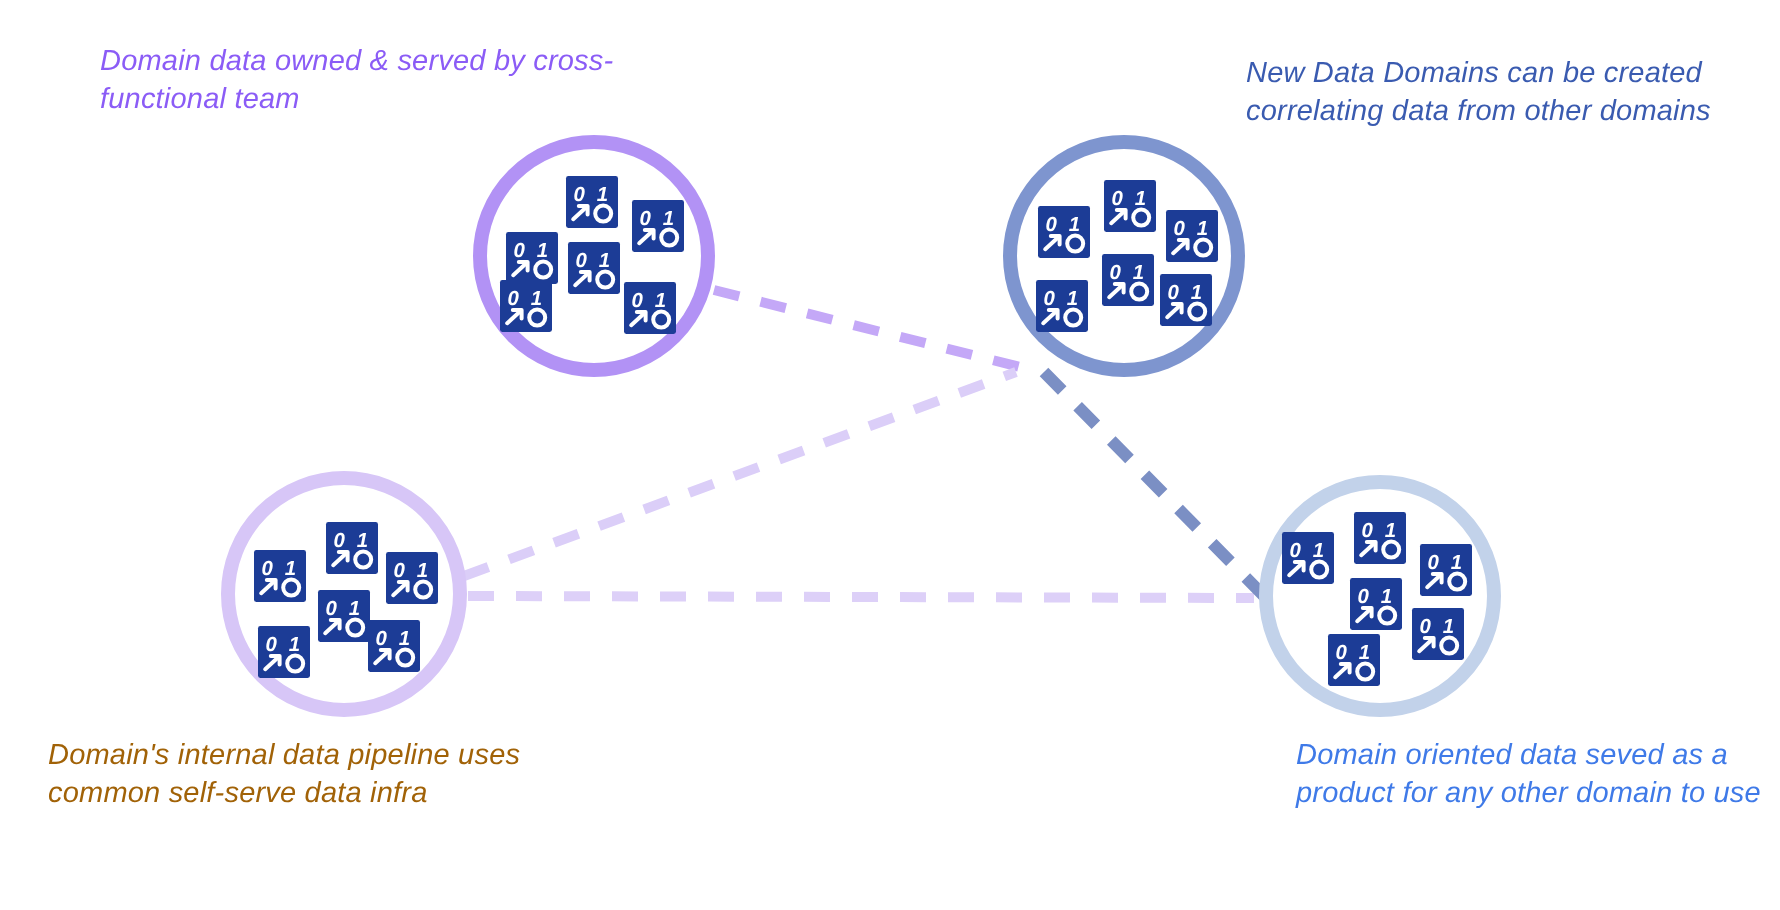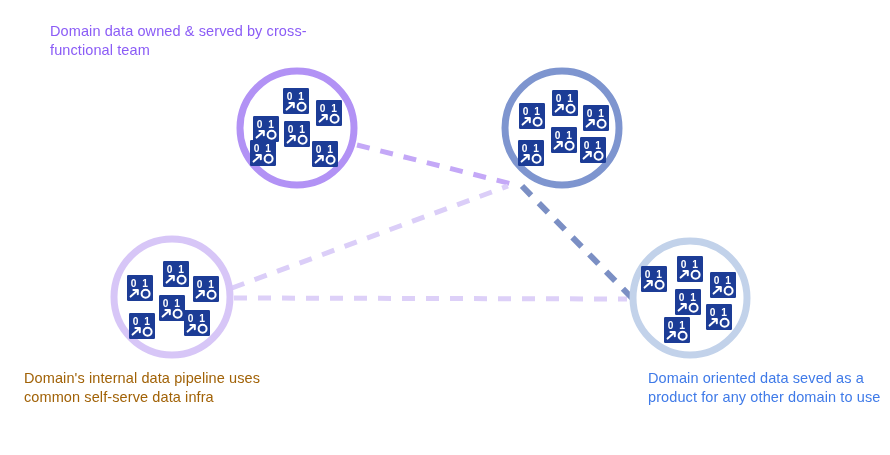--- a/index.html
+++ b/index.html
@@ -13,20 +13,21 @@
     position: relative;
     overflow: hidden;
     font-family: "Liberation Sans", sans-serif;
   }
   #diagram-root {
     position: absolute;
     left: 0;
     top: 0;
     width: 890px;
     height: 388px;
+    font-style: italic;
   }
   svg.stage {
     position: absolute;
     left: 0;
     top: 0;
     width: 890px;
     height: 455px;
     display: block;
   }
   .caption {
@@ -103,18 +104,19 @@
           <use href="#icon-tile" transform="translate(710,272) scale(1)"></use>
           <use href="#icon-tile" transform="translate(675,289) scale(1)"></use>
           <use href="#icon-tile" transform="translate(706,304) scale(1)"></use>
           <use href="#icon-tile" transform="translate(664,317) scale(1)"></use>
         </g>
       </g>
   </svg>
 
   <div class="caption" id="caption-top-left" style="color: rgb(139, 92, 246);">Domain data owned &amp; served by cross-functional team</div>
 
+  <div class="caption" id="caption-top-right" style="color: rgb(58, 91, 176);">New Data Domains can be created correlating data from other domains</div>
 
   <div class="caption" id="caption-bottom-left" style="color: #a16207;">Domain's internal data pipeline uses common self-serve data infra</div>
 
   <div class="caption" id="caption-bottom-right" style="color: rgb(63, 122, 232);">Domain oriented data seved as a product for any other domain to use</div>
 
 </div>
 
 </body></html>

